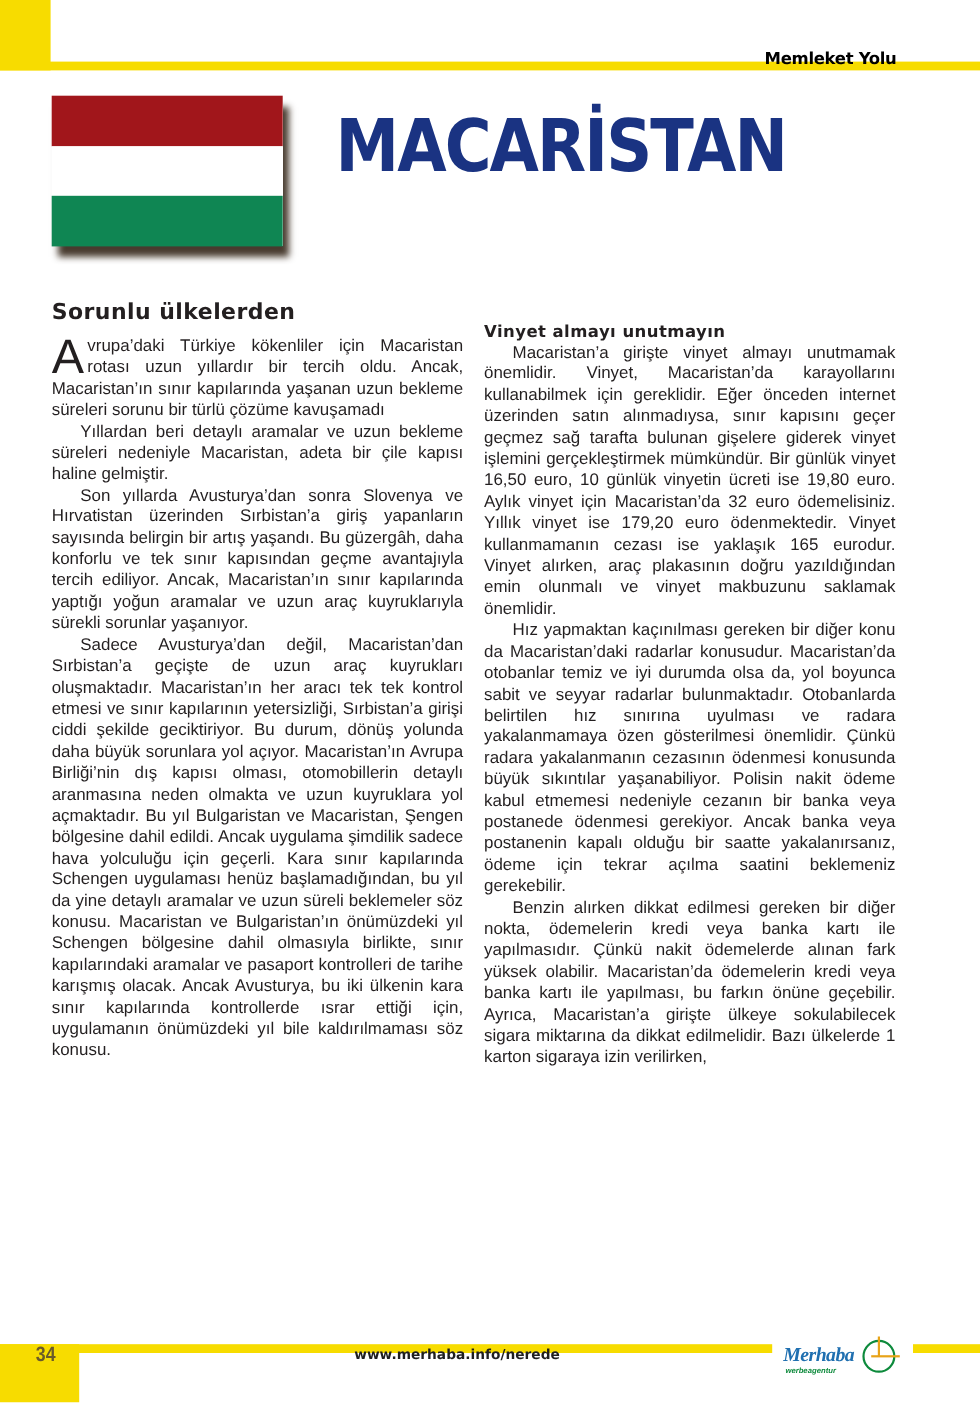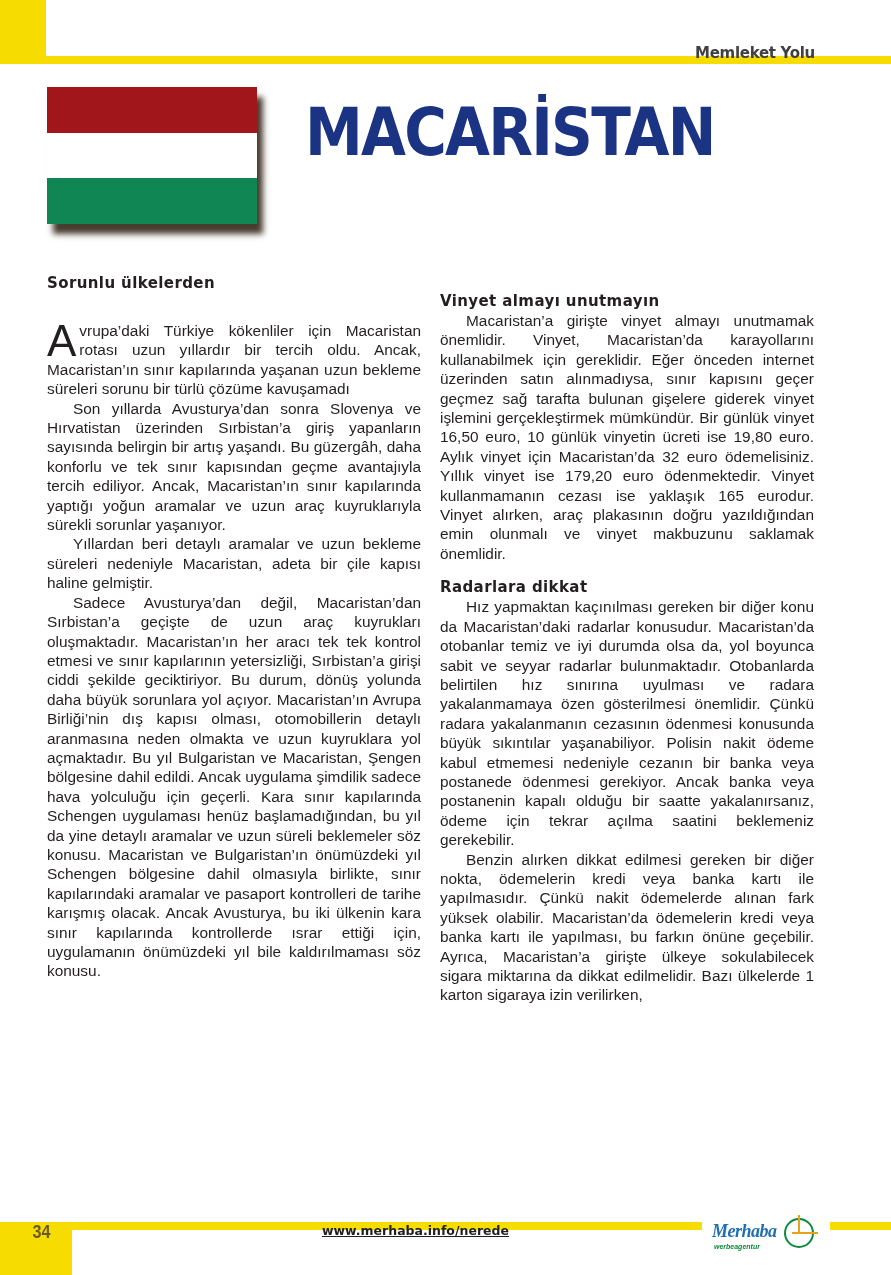--- a/index.html
+++ b/index.html
@@ -1,47 +1,47 @@
 <!DOCTYPE html>
 <html><head>
 <meta charset="utf-8">
 <style>
   html, body { margin:0; padding:0; }
   body { width:891px; height:1275px; position:relative; background:#ffffff; overflow:hidden;
          font-family:"Liberation Sans", sans-serif; color:#231f20; }
   .top-left-block { position:absolute; left:0; top:0; width:46px; height:64px; background:#f7dc00; }
   .top-rule { position:absolute; left:0; top:56px; width:891px; height:8px; background:#f7dc00; }
   .section-label { position:absolute; right:76px; top:44px; font-family:"DejaVu Sans", sans-serif;
-         font-weight:bold; font-size:15px; color:#404040; letter-spacing:-0.3px; }
+         font-weight:bold; font-size:15px; color:#000000; letter-spacing:-0.3px; }
   .flag { position:absolute; left:47px; top:87px; width:210px; height:137px;
           box-shadow:6px 10px 6px rgba(40,25,10,0.85); }
   .flag div { height:33.34%; }
   .flag .red { background:#a1161b; }
   .flag .white { background:#ffffff; }
   .flag .green { background:#0f8653; }
   .title { position:absolute; left:305px; top:100px; font-family:"DejaVu Sans", sans-serif;
            font-weight:bold; font-size:66px; color:#1a3382; letter-spacing:-2px;
            transform:scaleX(0.88); transform-origin:left top; line-height:1; }
   .col { position:absolute; width:374px; font-size:15.4px; line-height:19.4px; }
   .col-left { left:47px; top:273px; }
   .col-right { left:440px; top:291px; }
   .col p { margin:0; text-align:justify; text-indent:26px; }
   .col p.first { text-indent:0; }
   .col h2 { margin:0; font-family:"DejaVu Sans", sans-serif; font-weight:bold; font-size:15px;
             color:#231f20; letter-spacing:0.4px; line-height:20px; }
-  .col-left h2.h-main { font-size:15px; margin-bottom:28px; }
+  .col-left h2.h-main { font-size:20px; margin-bottom:12px; }
   .col h2.spaced { margin-top:14px; }
   .dropcap { float:left; font-size:44px; line-height:36px; margin:2px 3px 0 0; }
   .footer-block { position:absolute; left:0; top:1222px; width:72px; height:53px; background:#f7dc00; }
   .footer-rule { position:absolute; left:0; top:1222px; width:891px; height:8px; background:#f7dc00; }
   .footer-gap { position:absolute; left:702px; top:1218px; width:128px; height:16px; background:#ffffff; }
   .page-number { position:absolute; left:31px; top:1221px; font-size:19px; font-weight:bold;
                  color:#6a5a2a; transform:scaleX(0.85); }
   .footer-url { position:absolute; left:322px; top:1223px; font-family:"DejaVu Sans", sans-serif;
-                font-weight:bold; font-size:12.5px; color:#1f1f1f;text-decoration:underline; }
+                font-weight:bold; font-size:12.5px; color:#1f1f1f; }
   .logo { position:absolute; left:712px; top:1215px; width:110px; height:40px; }
   .logo-text { position:absolute; left:0; top:6px; font-family:"Liberation Serif", serif; font-style:italic;
                font-weight:bold; font-size:18px; color:#1f6fb0; letter-spacing:-0.5px; }
   .logo-sub { position:absolute; left:2px; top:28px; font-size:7px; font-weight:bold; font-style:italic; color:#0d8a3c; }
   .logo-ring { position:absolute; left:72px; top:3px; width:26px; height:26px; border:2.5px solid #0d8a3c; border-radius:50%; }
   .logo-cross-h { position:absolute; left:80px; top:17px; width:26px; height:2px; background:#e8a318; }
   .logo-cross-v { position:absolute; left:86px; top:0px; width:2px; height:18px; background:#e8a318; }
 </style>
 </head>
 <body>
@@ -54,29 +54,28 @@
   <div class="red"></div>
   <div class="white"></div>
   <div class="green"></div>
 </div>
 
 <div class="title">MACARİSTAN</div>
 
 <div class="col col-left">
   <h2 class="h-main">Sorunlu ülkelerden</h2>
   <p class="first"><span class="dropcap">A</span><span>vrupa’daki Türkiye kökenliler için Macaristan rotası uzun yıllardır bir tercih oldu. Ancak, Macaristan’ın sınır kapılarında yaşanan uzun bekleme süreleri sorunu bir türlü çözüme kavuşamadı</span></p>
+  <p>Yıllardan beri detaylı aramalar ve uzun bekleme süreleri nedeniyle Macaristan, adeta bir çile kapısı haline gelmiştir.</p>
   <p>Son yıllarda Avusturya’dan sonra Slovenya ve Hırvatistan üzerinden Sırbistan’a giriş yapanların sayısında belirgin bir artış yaşandı. Bu güzergâh, daha konforlu ve tek sınır kapısından geçme avantajıyla tercih ediliyor. Ancak, Macaristan’ın sınır kapılarında yaptığı yoğun aramalar ve uzun araç kuyruklarıyla sürekli sorunlar yaşanıyor.</p>
-  <p>Yıllardan beri detaylı aramalar ve uzun bekleme süreleri nedeniyle Macaristan, adeta bir çile kapısı haline gelmiştir.</p>
   <p>Sadece Avusturya’dan değil, Macaristan’dan Sırbistan’a geçişte de uzun araç kuyrukları oluşmaktadır. Macaristan’ın her aracı tek tek kontrol etmesi ve sınır kapılarının yetersizliği, Sırbistan’a girişi ciddi şekilde geciktiriyor. Bu durum, dönüş yolunda daha büyük sorunlara yol açıyor. Macaristan’ın Avrupa Birliği’nin dış kapısı olması, otomobillerin detaylı aranmasına neden olmakta ve uzun kuyruklara yol açmaktadır. Bu yıl Bulgaristan ve Macaristan, Şengen bölgesine dahil edildi. Ancak uygulama şimdilik sadece hava yolculuğu için geçerli. Kara sınır kapılarında Schengen uygulaması henüz başlamadığından, bu yıl da yine detaylı aramalar ve uzun süreli beklemeler söz konusu. Macaristan ve Bulgaristan’ın önümüzdeki yıl Schengen bölgesine dahil olmasıyla birlikte, sınır kapılarındaki aramalar ve pasaport kontrolleri de tarihe karışmış olacak. Ancak Avusturya, bu iki ülkenin kara sınır kapılarında kontrollerde ısrar ettiği için, uygulamanın önümüzdeki yıl bile kaldırılmaması söz konusu.</p>
 </div>
 
 <div class="col col-right">
   <h2>Vinyet almayı unutmayın</h2>
   <p>Macaristan’a girişte vinyet almayı unutmamak önemlidir. Vinyet, Macaristan’da karayollarını kullanabilmek için gereklidir. Eğer önceden internet üzerinden satın alınmadıysa, sınır kapısını geçer geçmez sağ tarafta bulunan gişelere giderek vinyet işlemini gerçekleştirmek mümkündür. Bir günlük vinyet 16,50 euro, 10 günlük vinyetin ücreti ise 19,80 euro. Aylık vinyet için Macaristan’da 32 euro ödemelisiniz. Yıllık vinyet ise 179,20 euro ödenmektedir. Vinyet kullanmamanın cezası ise yaklaşık 165 eurodur. Vinyet alırken, araç plakasının doğru yazıldığından emin olunmalı ve vinyet makbuzunu saklamak önemlidir.</p>
-  <h2 class="spaced">Radarlara dikkat</h2>
   <p>Hız yapmaktan kaçınılması gereken bir diğer konu da Macaristan’daki radarlar konusudur. Macaristan’da otobanlar temiz ve iyi durumda olsa da, yol boyunca sabit ve seyyar radarlar bulunmaktadır. Otobanlarda belirtilen hız sınırına uyulması ve radara yakalanmamaya özen gösterilmesi önemlidir. Çünkü radara yakalanmanın cezasının ödenmesi konusunda büyük sıkıntılar yaşanabiliyor. Polisin nakit ödeme kabul etmemesi nedeniyle cezanın bir banka veya postanede ödenmesi gerekiyor. Ancak banka veya postanenin kapalı olduğu bir saatte yakalanırsanız, ödeme için tekrar açılma saatini beklemeniz gerekebilir.</p>
   <p>Benzin alırken dikkat edilmesi gereken bir diğer nokta, ödemelerin kredi veya banka kartı ile yapılmasıdır. Çünkü nakit ödemelerde alınan fark yüksek olabilir. Macaristan’da ödemelerin kredi veya banka kartı ile yapılması, bu farkın önüne geçebilir. Ayrıca, Macaristan’a girişte ülkeye sokulabilecek sigara miktarına da dikkat edilmelidir. Bazı ülkelerde 1 karton sigaraya izin verilirken,</p>
 </div>
 
 <div class="footer-block"></div>
 <div class="footer-rule"></div>
 <div class="footer-gap"></div>
 <div class="page-number">34</div>
 <div class="footer-url">www.merhaba.info/nerede</div>
 

